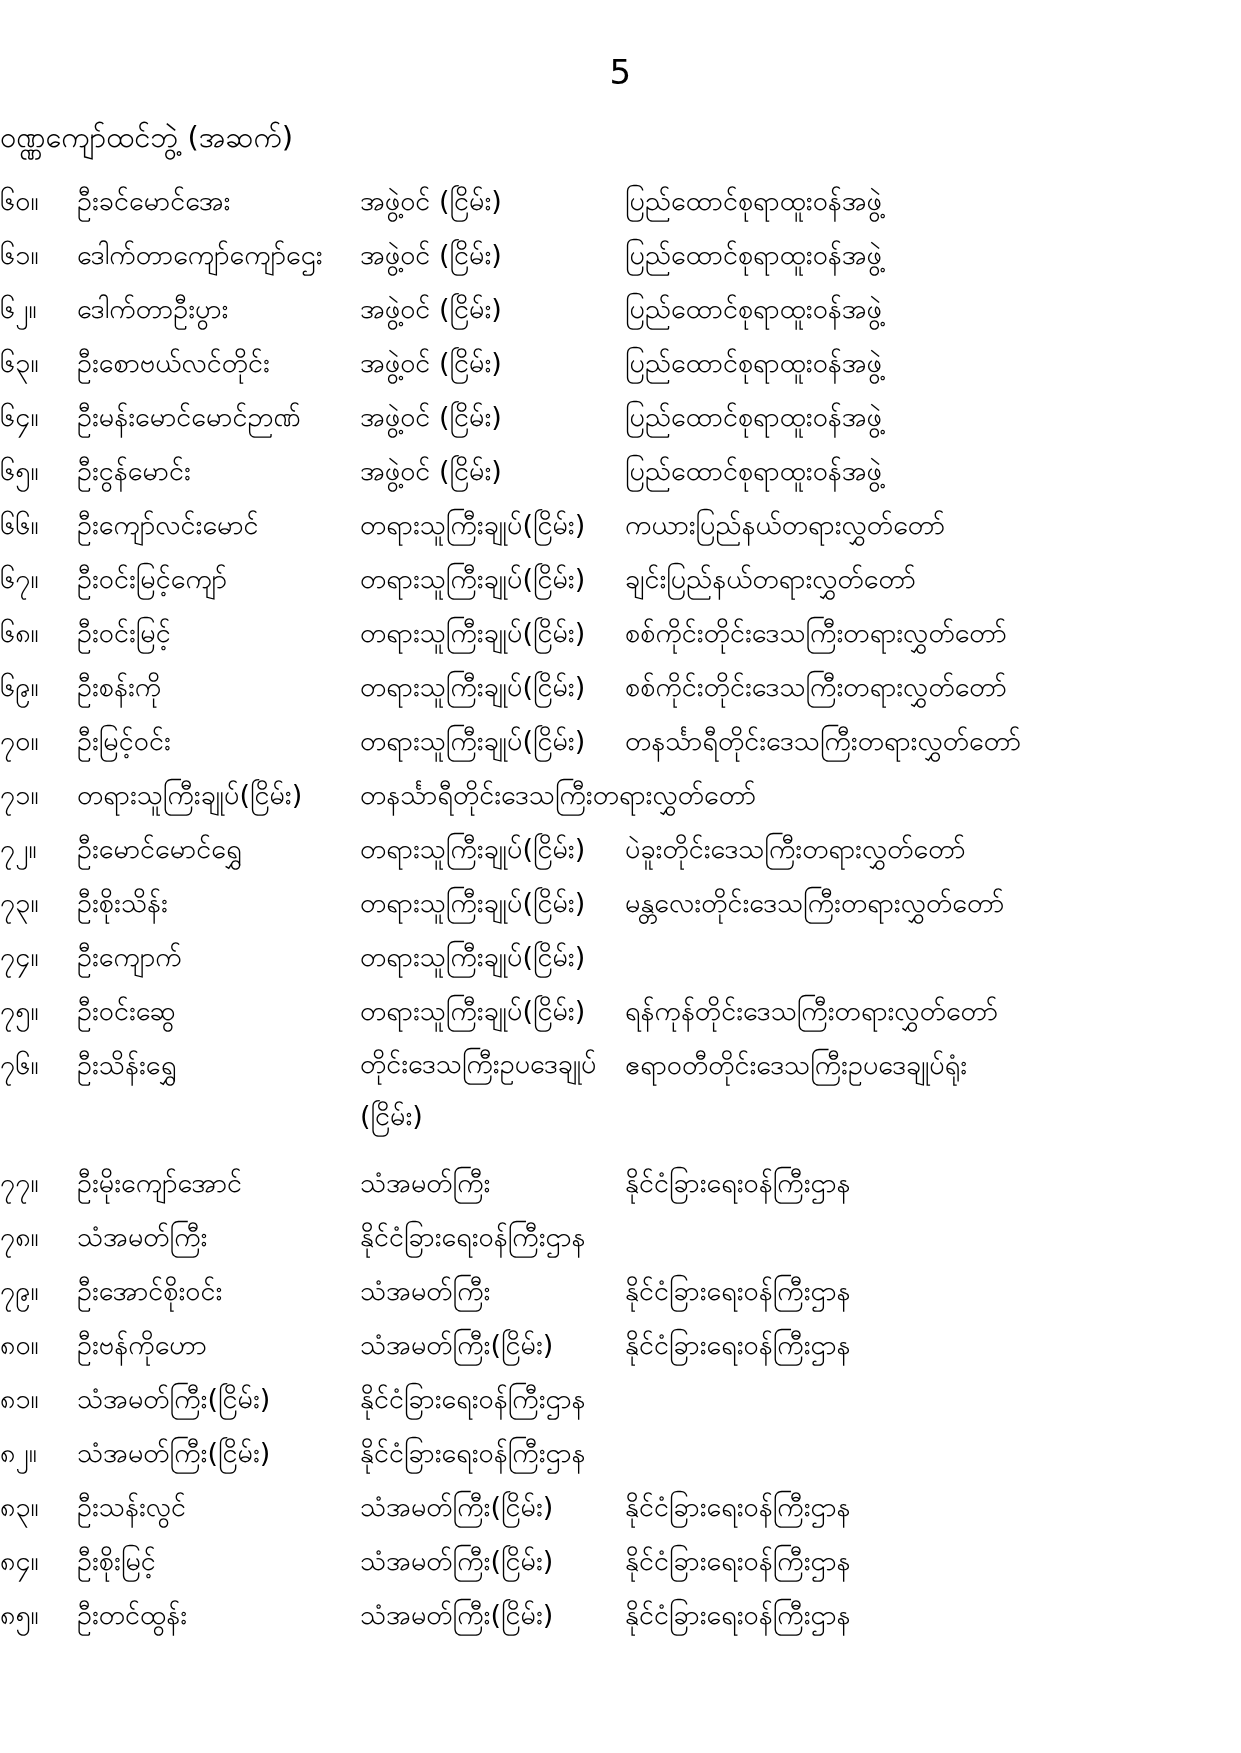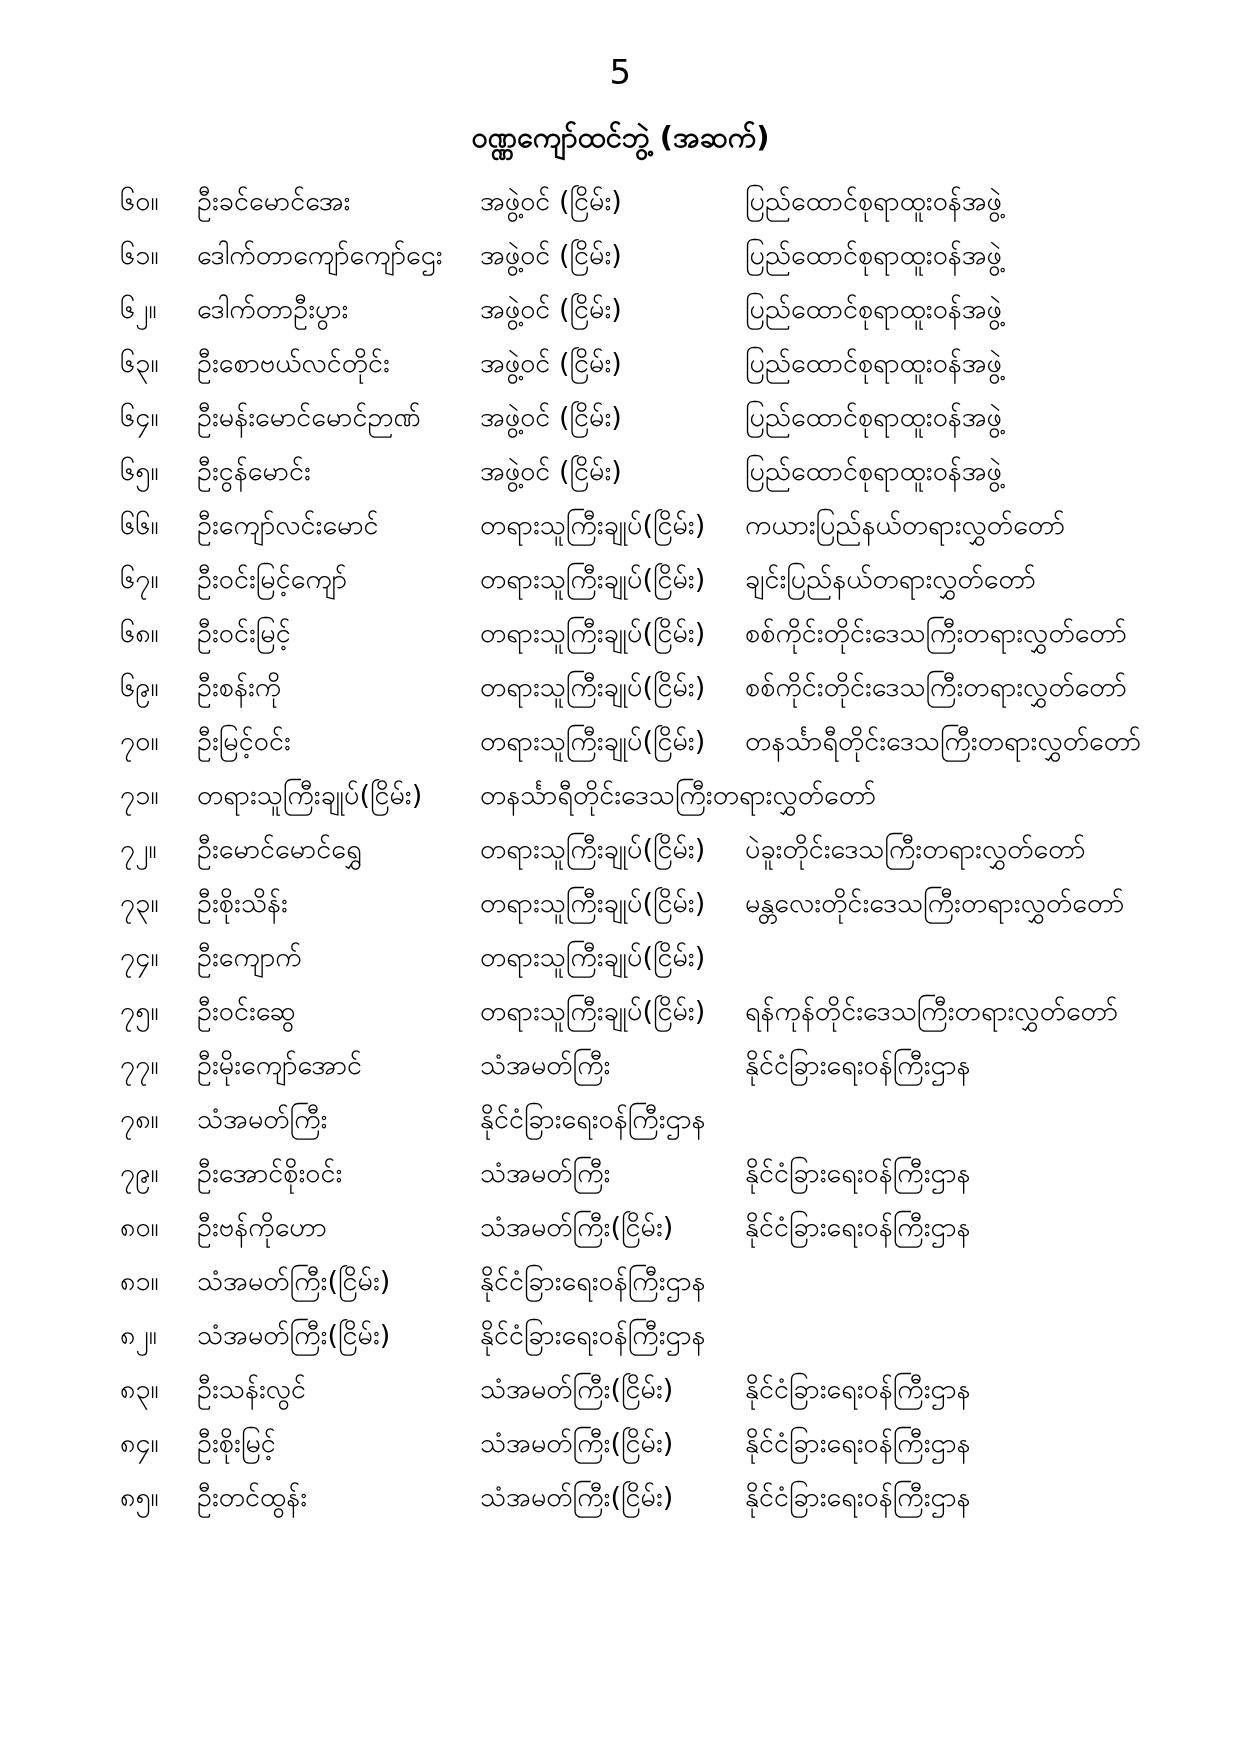--- a/index.html
+++ b/index.html
@@ -18,30 +18,29 @@
     box-sizing: border-box;
   }
   .page-number {
     text-align: center;
     font-size: 34px;
     line-height: 40px;
     padding-top: 52px;
     letter-spacing: 0.5px;
   }
   .doc-title {
-    text-align: center;
+    text-align: left;
     font-size: 29px;
-    font-weight: 700;
+    font-weight: 400;
     line-height: 46px;
     margin-top: 22px;
     white-space: nowrap;
   }
   .table {
     margin-top: 14px;
-    padding-left: 120px;
     padding-right: 60px;
   }
   .row {
     display: grid;
     grid-template-columns: 77px 283px 265px auto;
     min-height: 54px;
     align-items: start;
   }
   .cell {
     font-size: 27px;
@@ -214,20 +213,29 @@
   <div class="row">
     <div class="cell no">၇၅။</div>
     <div class="cell name">ဦးဝင်းဆွေ</div>
     <div class="cell role">
       <div class="role-line1">တရားသူကြီးချုပ်(ငြိမ်း)</div>
 
     </div>
     <div class="cell org">ရန်ကုန်တိုင်းဒေသကြီးတရားလွှတ်တော်</div>
   </div>
 
+  <div class="row two-line gap-after">
+    <div class="cell no">၇၆။</div>
+    <div class="cell name">ဦးသိန်းရွှေ</div>
+    <div class="cell role">
+      <div class="role-line1">တိုင်းဒေသကြီးဥပဒေချုပ်</div>
+      <div class="role-line2">(ငြိမ်း)</div>
+    </div>
+    <div class="cell org">ဧရာဝတီတိုင်းဒေသကြီးဥပဒေချုပ်ရုံး</div>
+  </div>
 
   <div class="row">
     <div class="cell no">၇၇။</div>
     <div class="cell name">ဦးမိုးကျော်အောင်</div>
     <div class="cell role">
       <div class="role-line1">သံအမတ်ကြီး</div>
 
     </div>
     <div class="cell org">နိုင်ငံခြားရေးဝန်ကြီးဌာန</div>
   </div>

